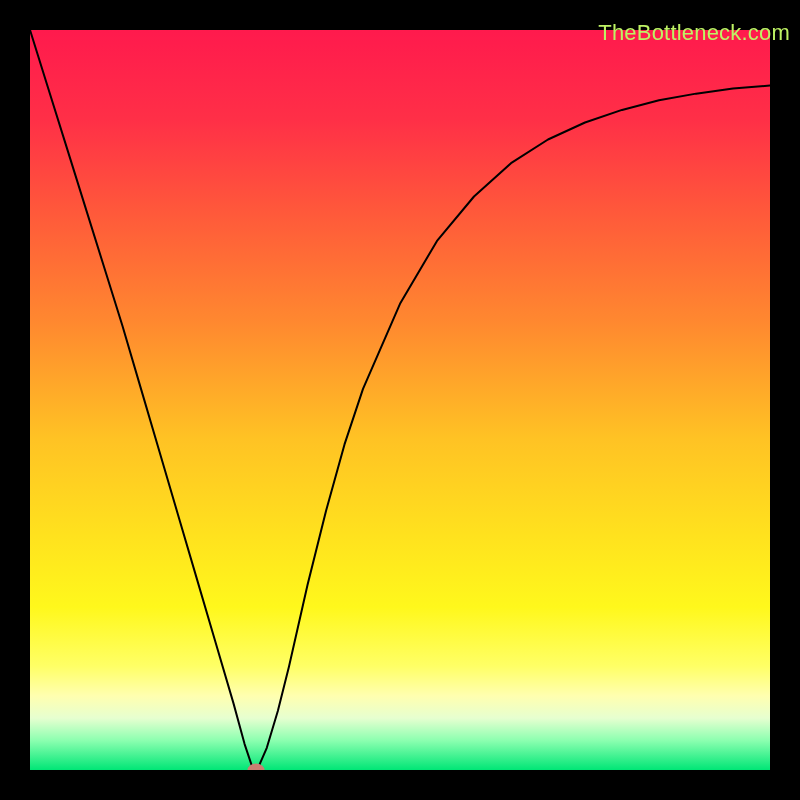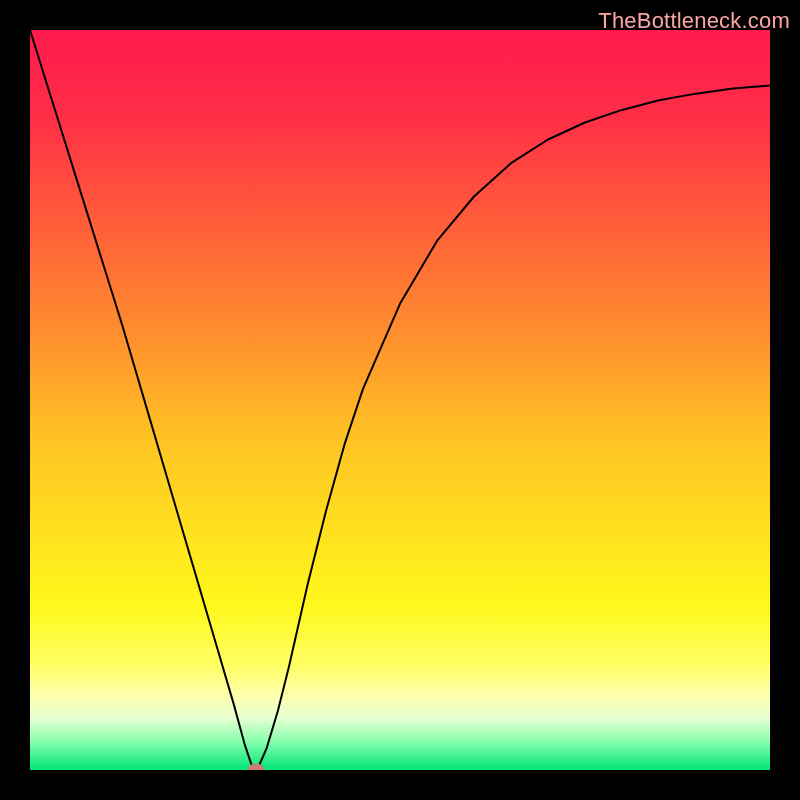--- a/index.html
+++ b/index.html
@@ -12,23 +12,23 @@
     font-family: Arial, Helvetica, sans-serif;
   }
   .outer {
     position: relative;
     width: 800px;
     height: 800px;
     background: #000;
   }
   .watermark {
     position: absolute;
-    top: 8px;
+    top: 20px;
     right: 10px;
-    color: #fca5a5;
+    color: #bef264;
     font-size: 22px;
     font-weight: 500;
     letter-spacing: 0.2px;
     z-index: 10;
     user-select: none;
   }
   .plot-area {
     position: absolute;
     left: 30px;
     top: 30px;

